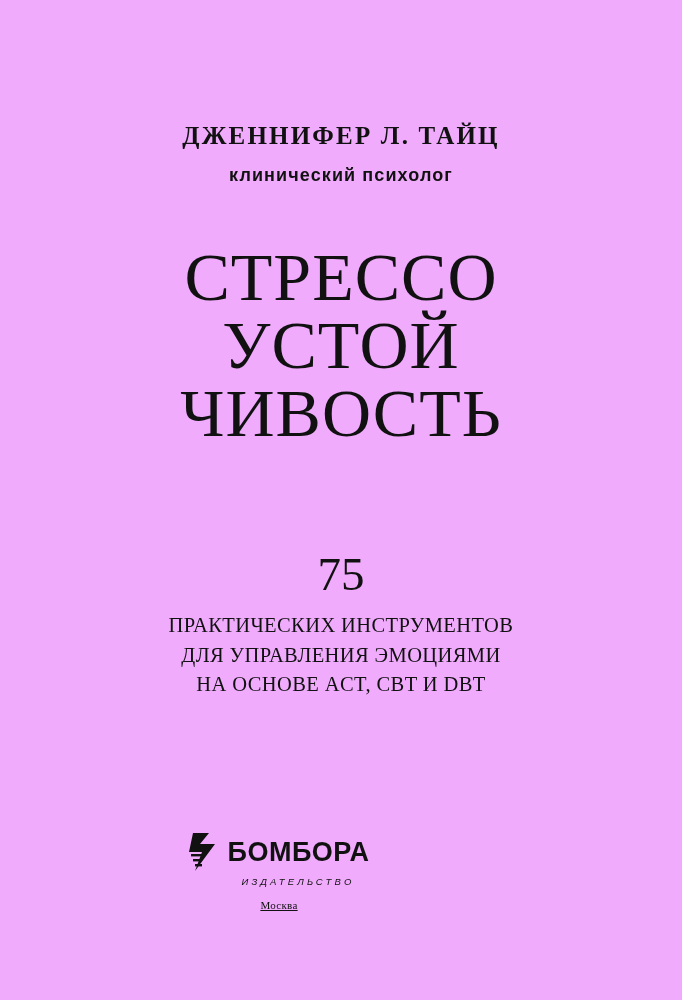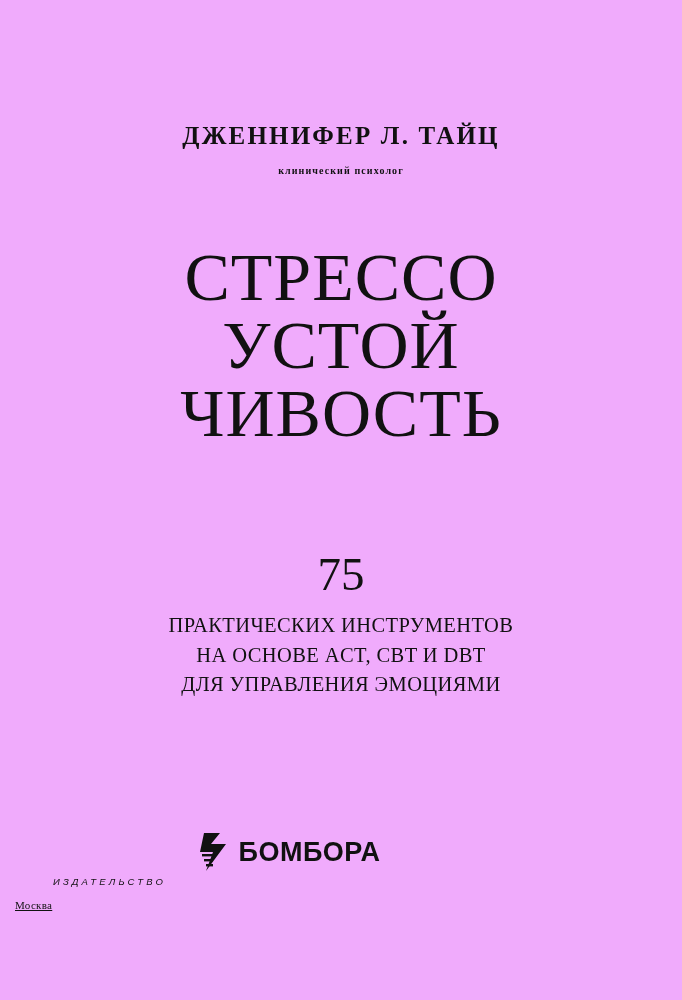--- a/index.html
+++ b/index.html
@@ -35,22 +35,22 @@
     font-family: "Liberation Serif", serif;
     font-size: 25px;
     font-weight: bold;
     letter-spacing: 2.2px;
     color: #111111;
     line-height: 1.1;
     margin: 0;
     white-space: nowrap;
   }
   .author-subtitle {
-    font-family: Liberation Serif, serif;
-    font-size: 10px;
+    font-family: Liberation Sans, sans-serif;
+    font-size: 18px;
     font-weight: bold;
     letter-spacing: 1.1px;
     color: #111111;
     margin-top: 15px;
     white-space: nowrap;
   }
 
   
   .title-block {
     position: absolute;
@@ -99,22 +99,23 @@
     letter-spacing: 0.4px;
     line-height: 1.45;
     color: #111111;
     white-space: nowrap;
   }
 
   
   .publisher {
     position: absolute;
     top: 833px;
-    left: 15px;
+    left: 4px;
     width: 550px;
+    text-align: center;
   }
   .pub-row {
     display: flex;
     align-items: center;
     justify-content: center;
     gap: 9px;
   }
   .pub-mark {
     display: block;
     line-height: 0;
@@ -158,22 +159,22 @@
   <div class="title-block">
     <div class="title-line">СТРЕССО</div>
     <div class="title-line">УСТОЙ</div>
     <div class="title-line">ЧИВОСТЬ</div>
   </div>
 
   <div class="desc-block">
     <div class="desc-number">75</div>
     <div class="desc-lines">
       <div class="desc-line">ПРАКТИЧЕСКИХ ИНСТРУМЕНТОВ</div>
+      <div class="desc-line">ДЛЯ УПРАВЛЕНИЯ ЭМОЦИЯМИ</div>
       <div class="desc-line">НА ОСНОВЕ ACT, CBT И DBT</div>
-      <div class="desc-line">ДЛЯ УПРАВЛЕНИЯ ЭМОЦИЯМИ</div>
     </div>
   </div>
 
   <div class="publisher">
     <div class="pub-row">
       <span class="pub-mark">
         <svg width="30" height="38" viewBox="0 0 30 38" xmlns="http://www.w3.org/2000/svg">
           <path d="M4 0 L20 0 L11 11 L26 11 L6 38 L13 19 L0 19 Z" fill="#111111"></path>
           <rect x="2" y="21" width="11" height="2.4" fill="#111111"></rect>
           <rect x="4" y="26" width="9" height="2.4" fill="#111111"></rect>

